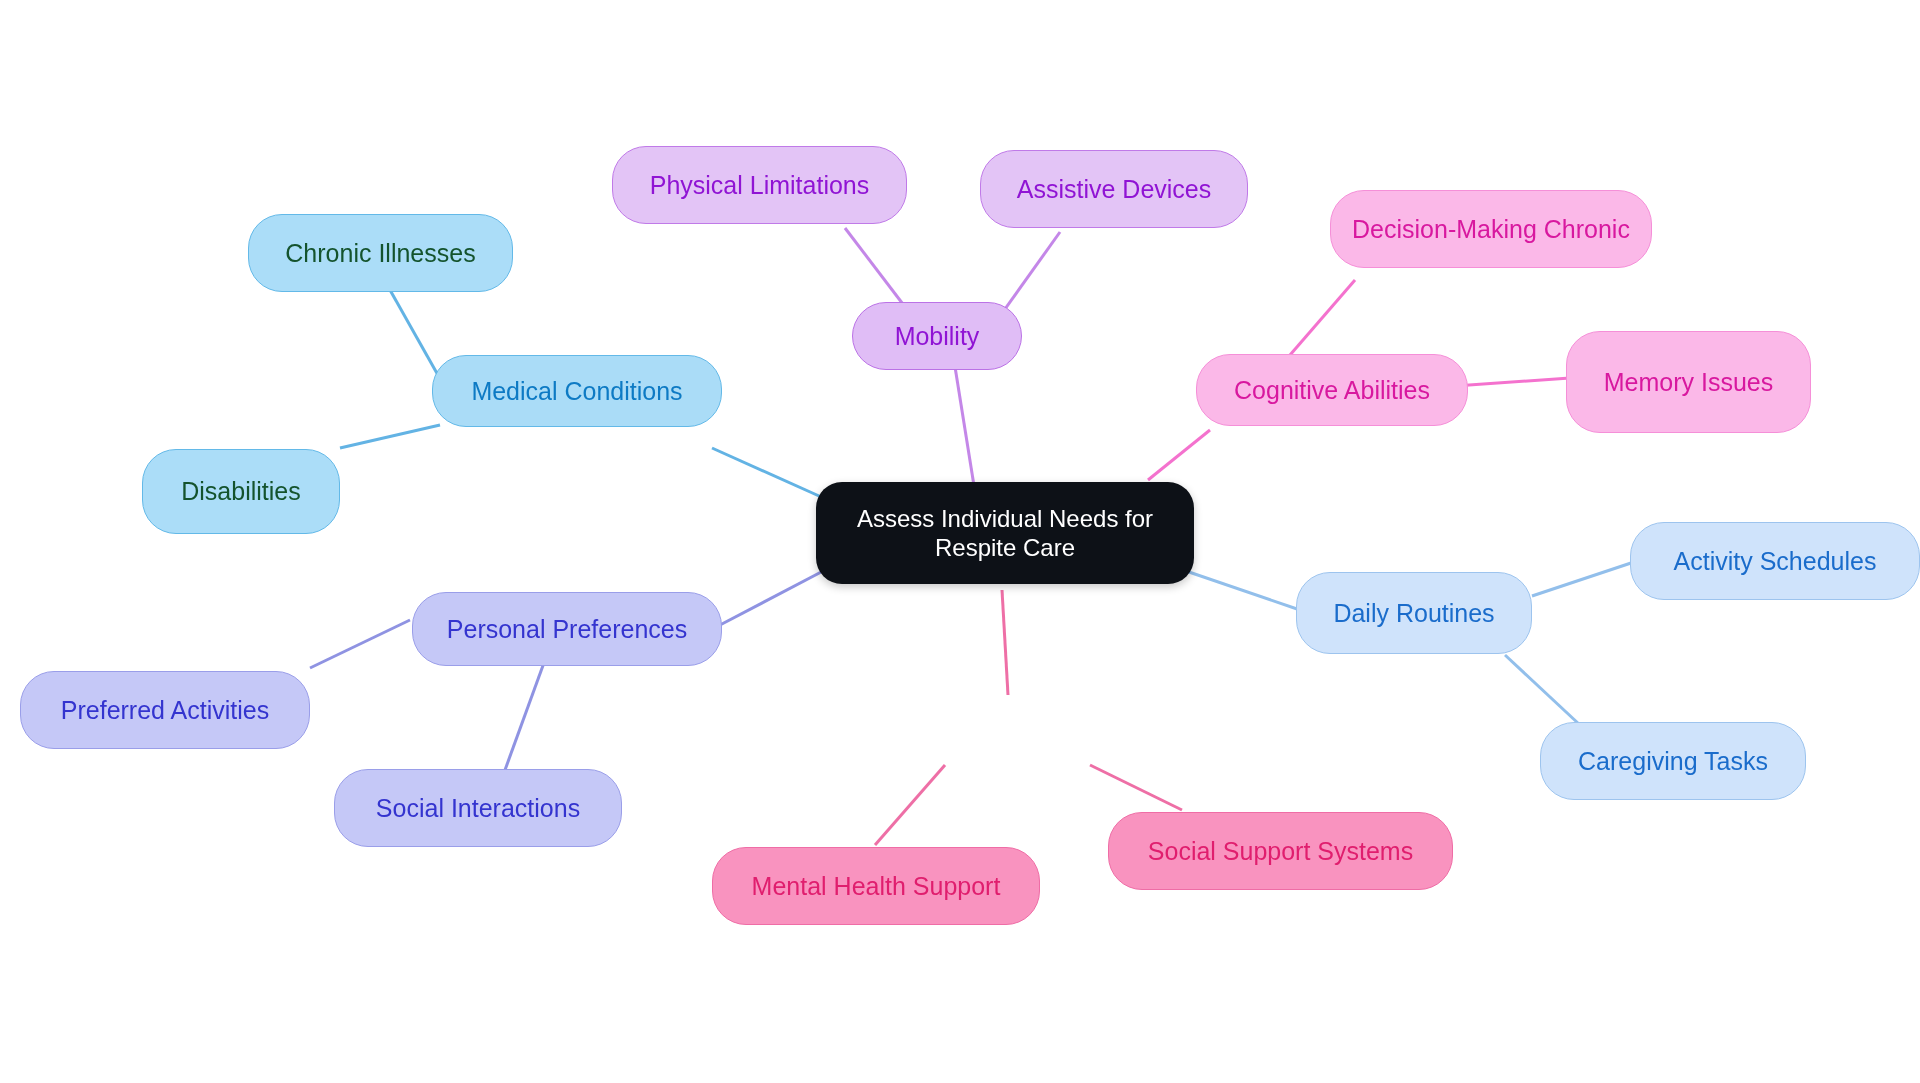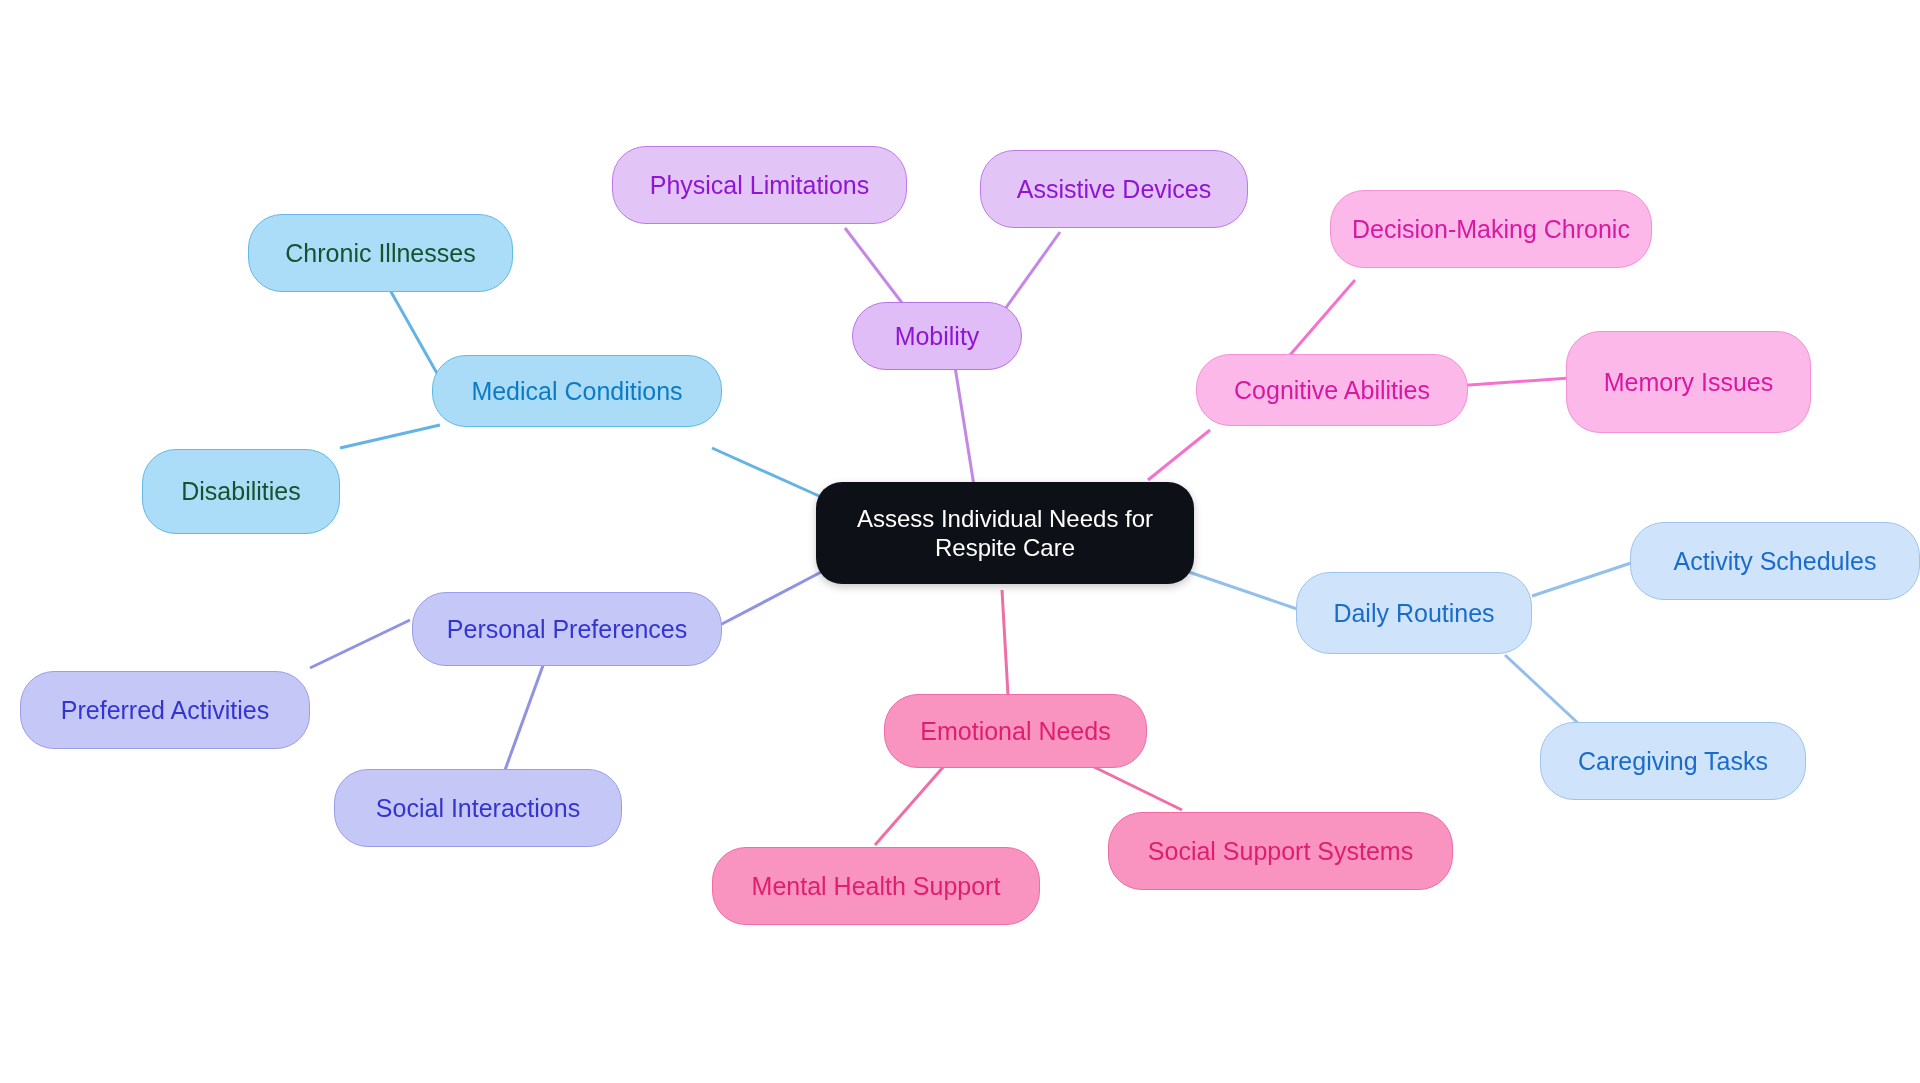--- a/index.html
+++ b/index.html
@@ -145,23 +145,20 @@
   <div class="node lvl1 c-paleblue" style="left:1296px; top:572px; width:236px; height:82px;">
     <span>Daily Routines</span>
   </div>
   <div class="node lvl2 c-paleblue" style="left:1630px; top:522px; width:290px; height:78px;">
     <span>Activity Schedules</span>
   </div>
   <div class="node lvl2 c-paleblue" style="left:1540px; top:722px; width:266px; height:78px;">
     <span>Caregiving Tasks</span>
   </div>
 
-  <div class="node lvl1 c-rose" style="left:884px; top:694px; width:263px; height:74px;">
-    <span>Emotional Needs</span>
-  </div>
   <div class="node lvl2 c-rose" style="left:712px; top:847px; width:328px; height:78px;">
     <span>Mental Health Support</span>
   </div>
   <div class="node lvl2 c-rose" style="left:1108px; top:812px; width:345px; height:78px;">
     <span>Social Support Systems</span>
   </div>
 
   <div class="node lvl1 c-peri" style="left:412px; top:592px; width:310px; height:74px;">
     <span>Personal Preferences</span>
   </div>

